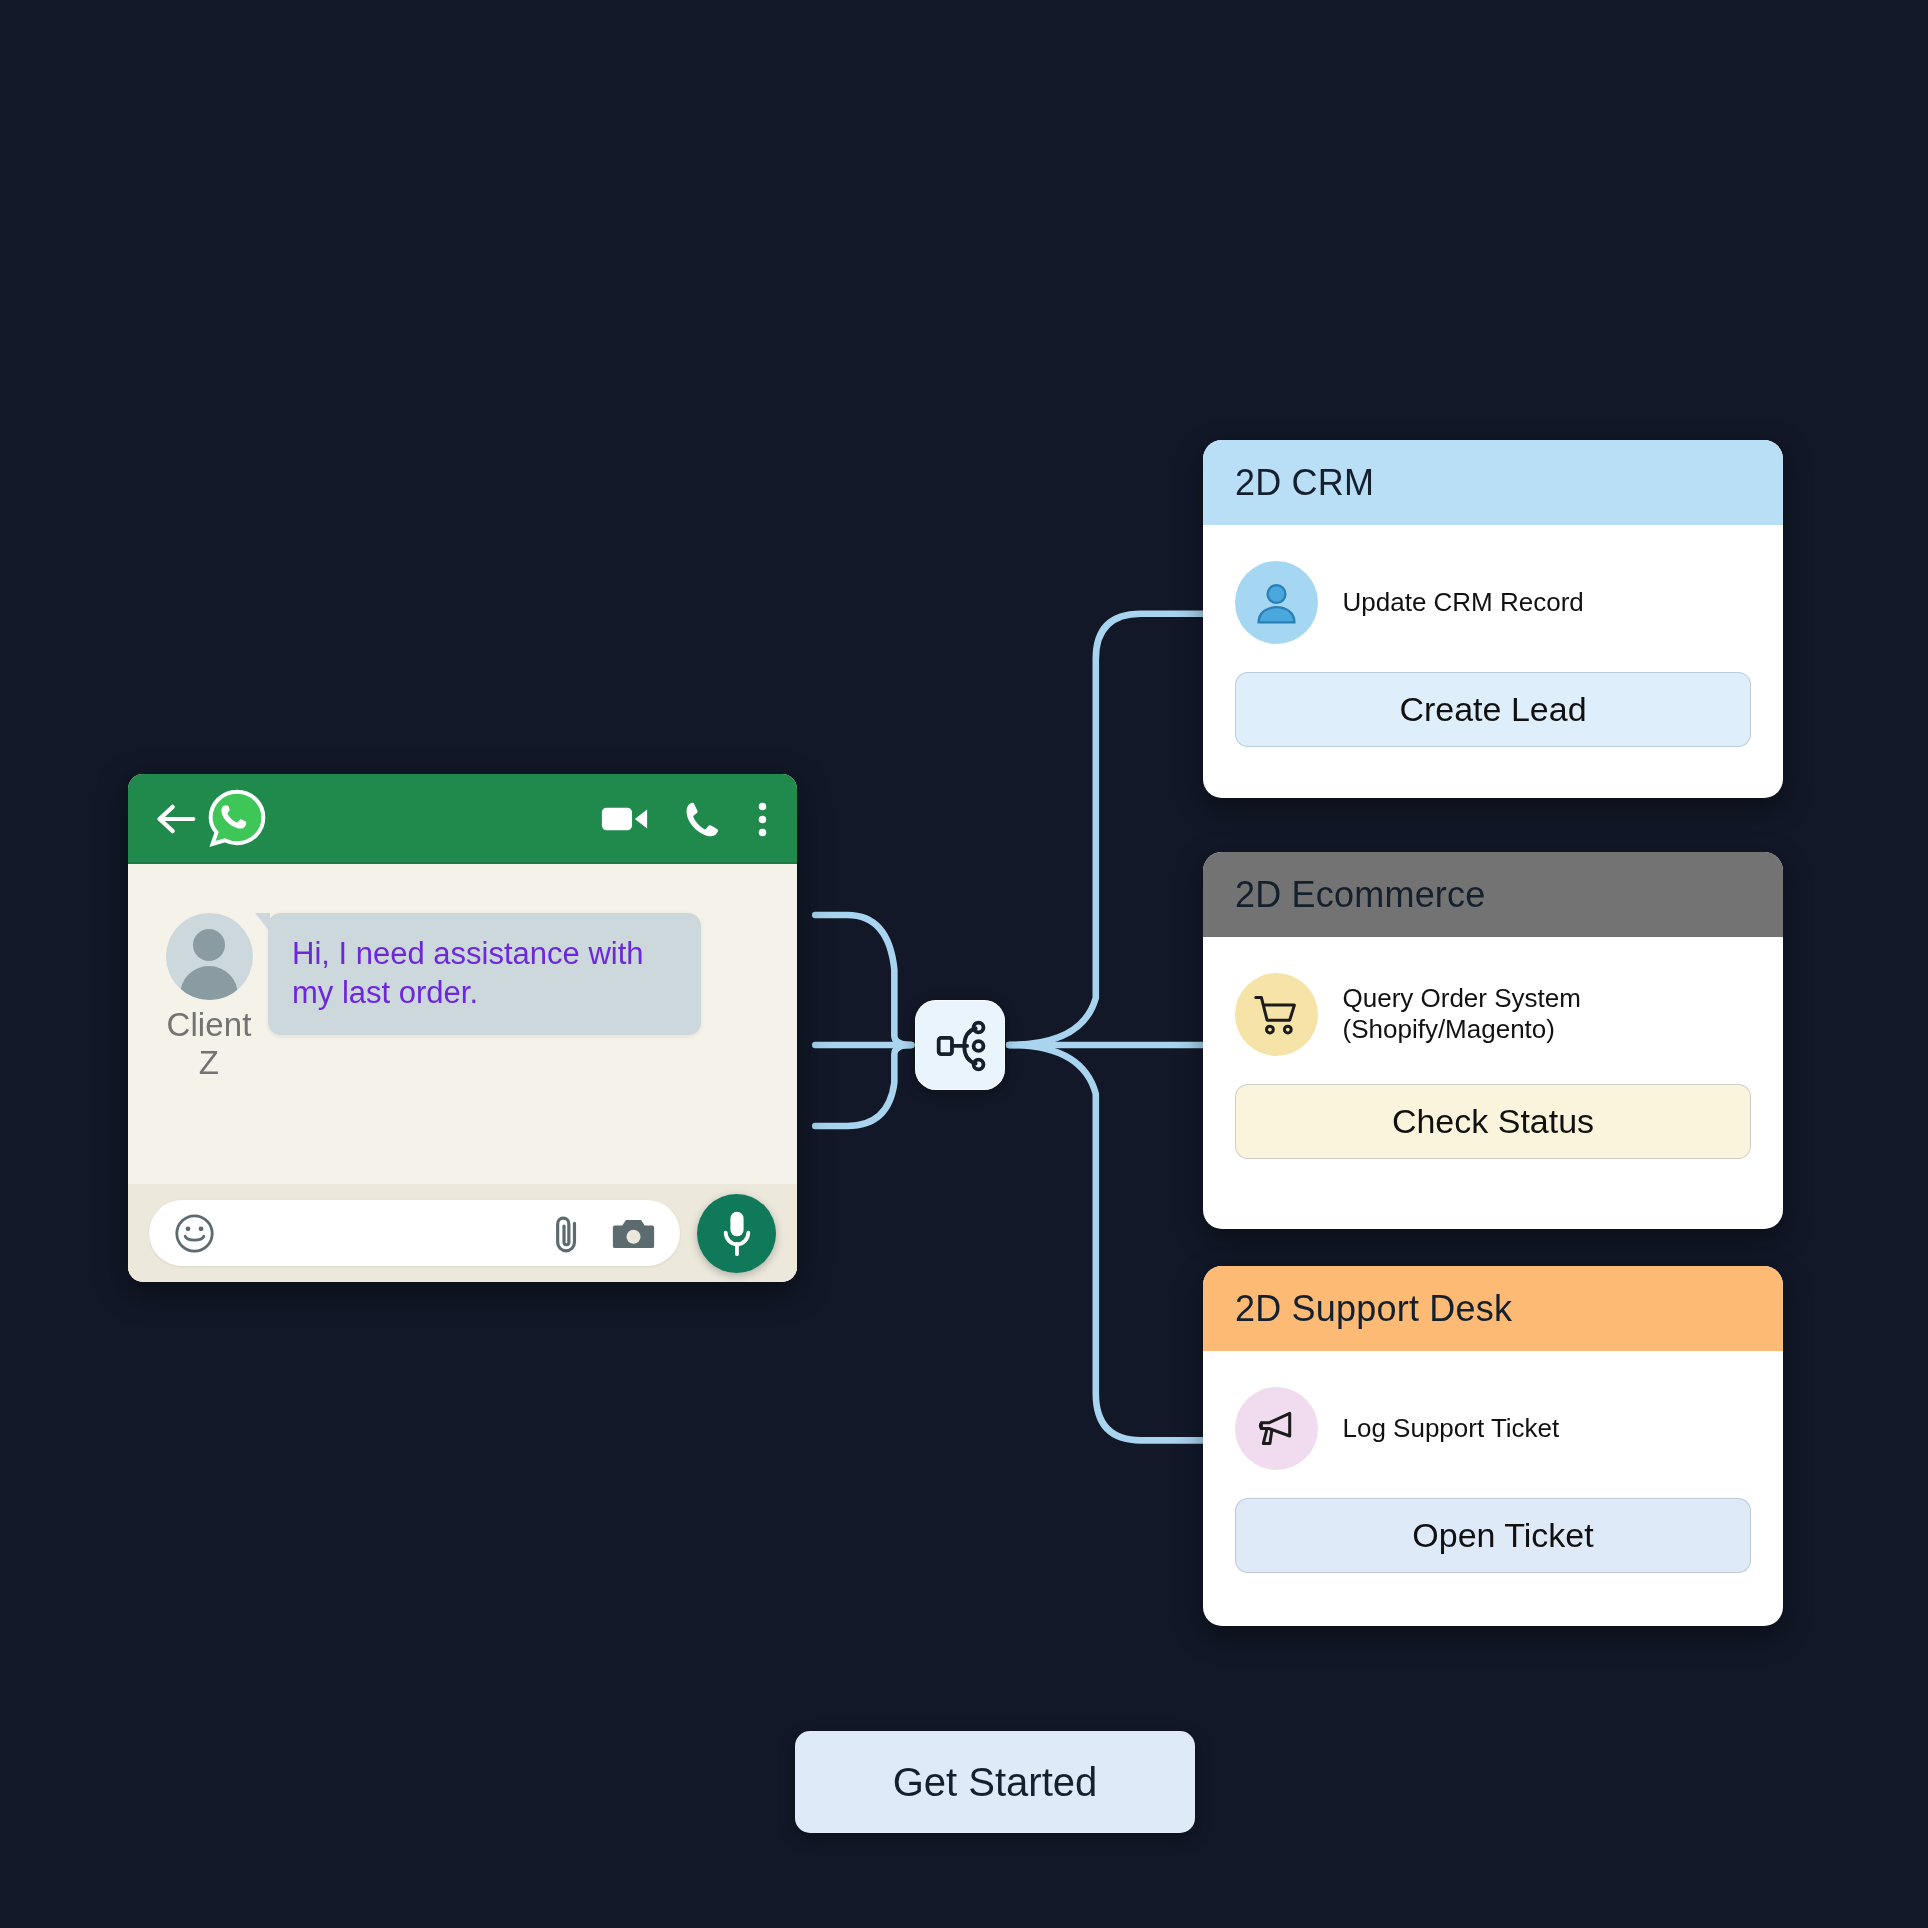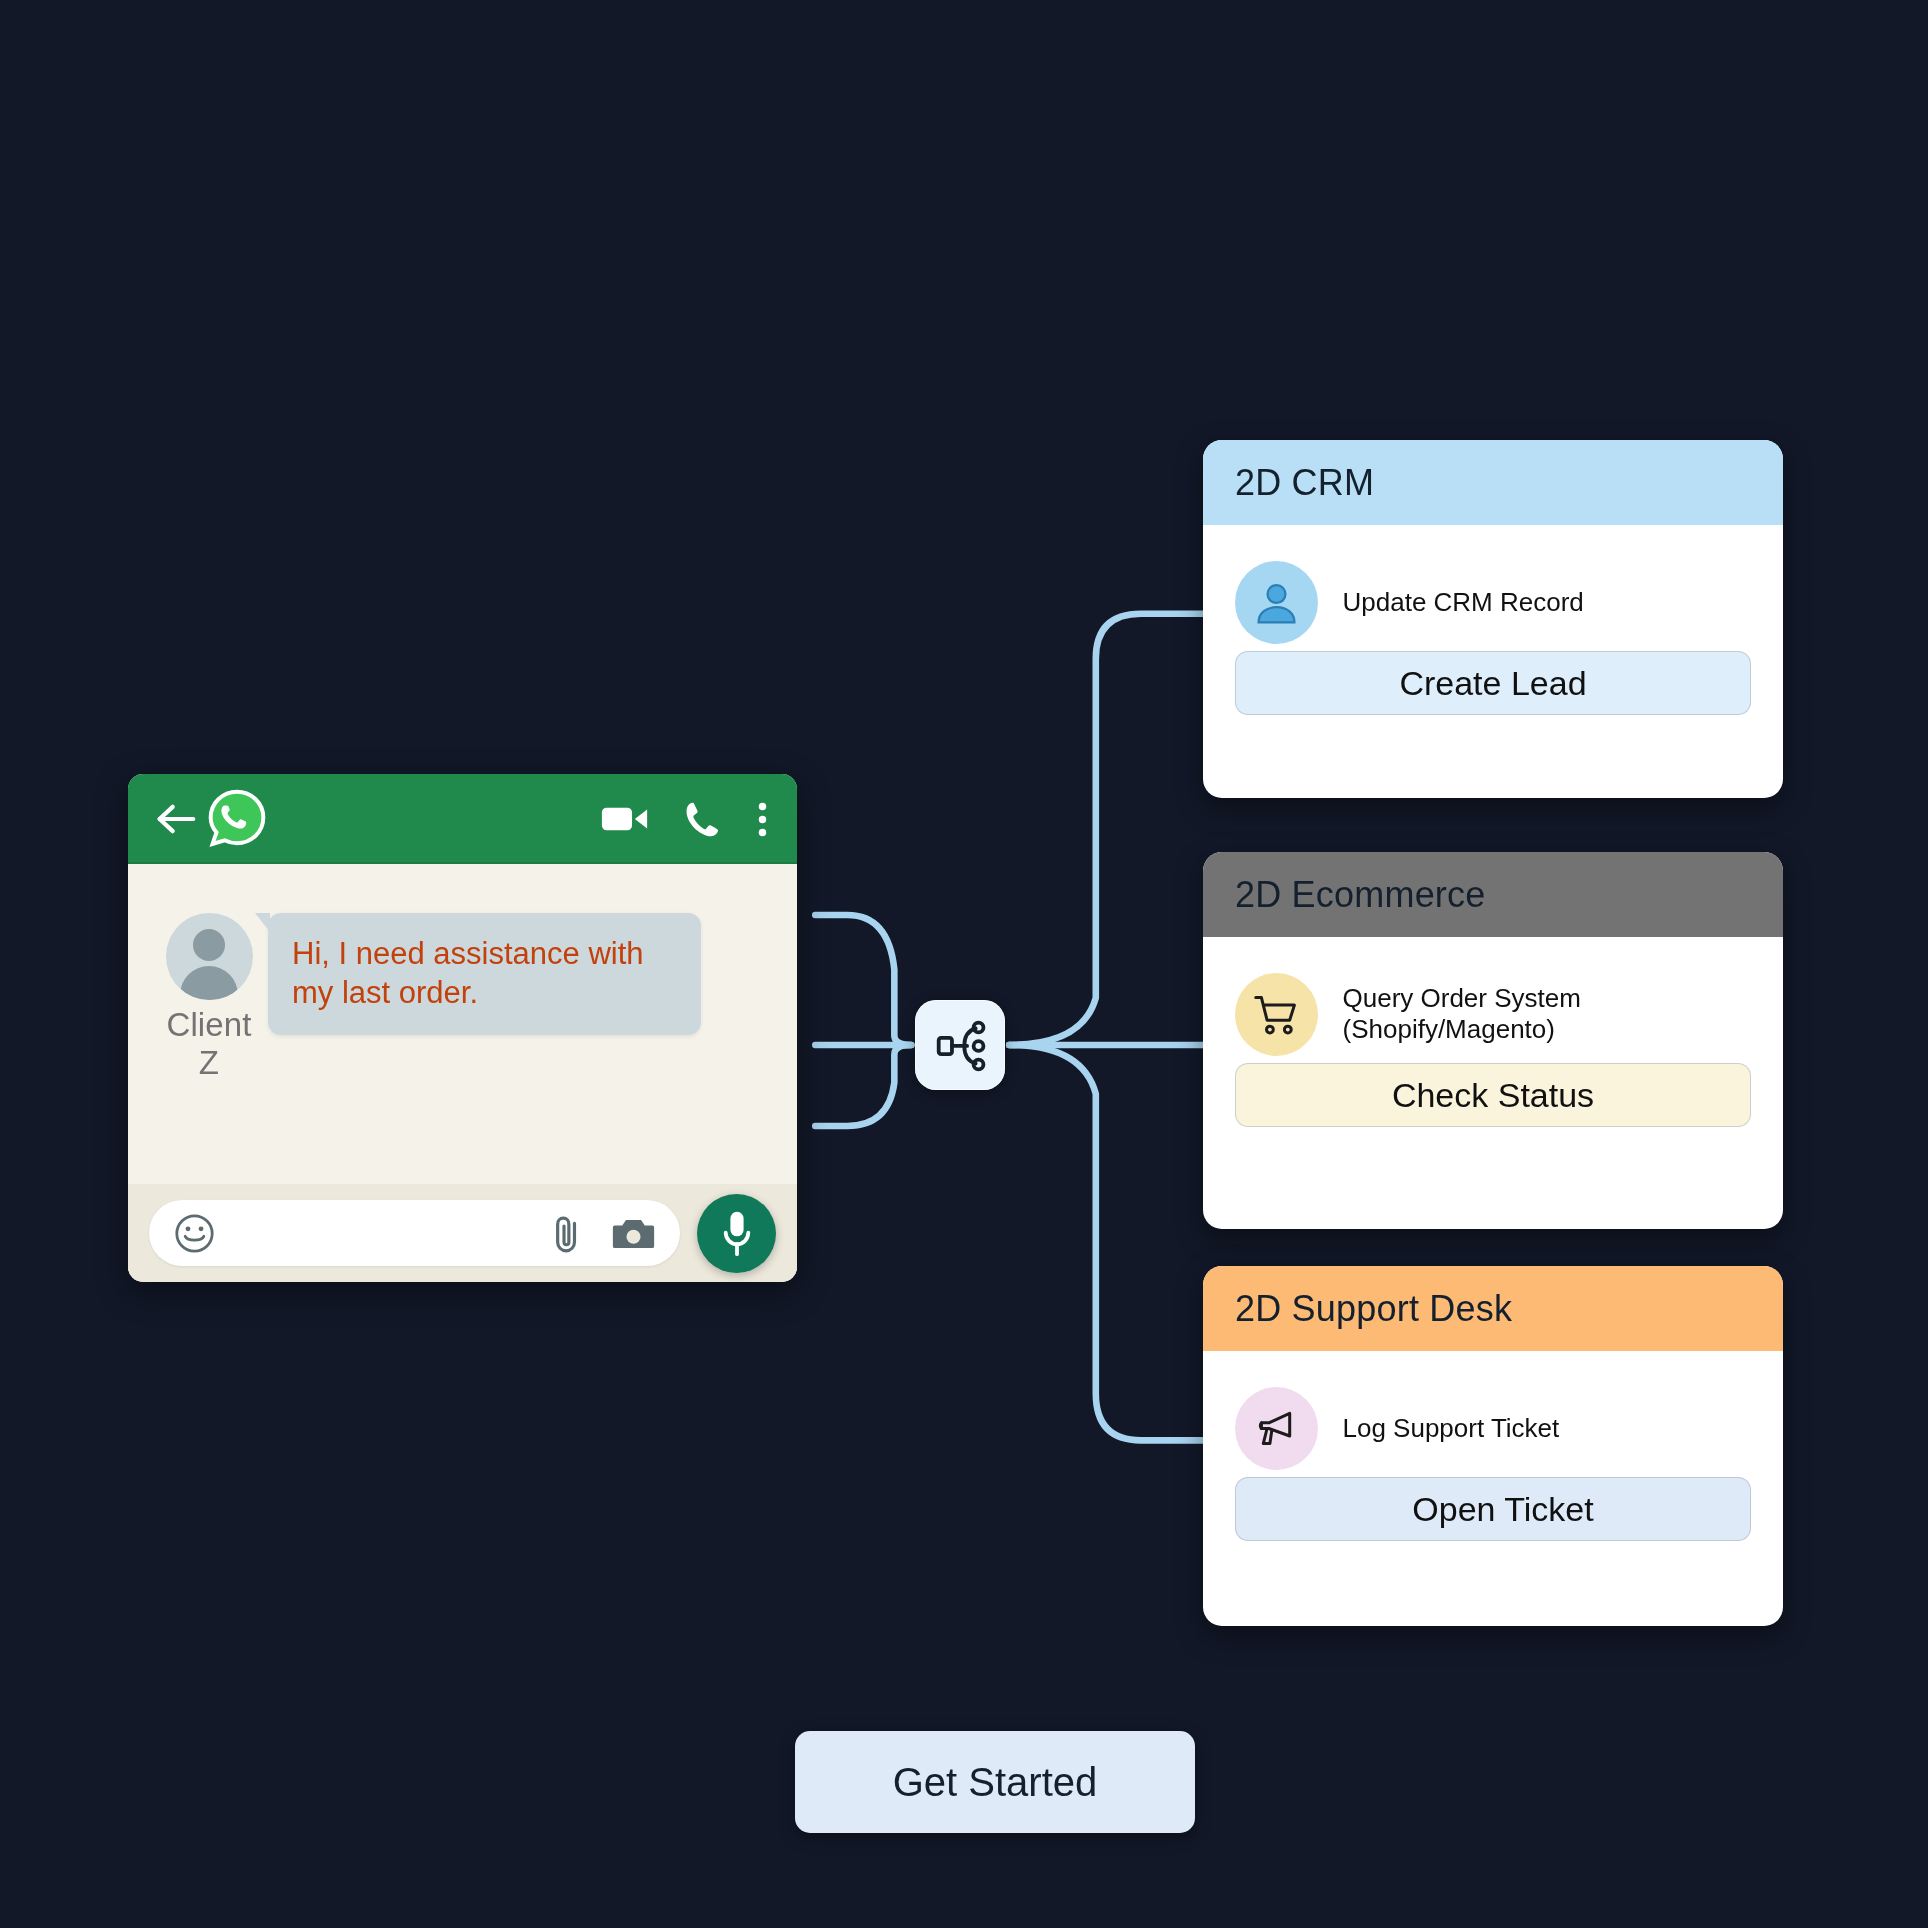--- a/index.html
+++ b/index.html
@@ -48,21 +48,21 @@
   .wa-avatar .torso{
     position:absolute; left:50%; top:53px; transform:translateX(-50%);
     width:58px; height:41px; border-radius:30px 30px 0 0; background:#8a9ba1;
   }
   .wa-avatar-name{
     font-size:33px; color:#737373; margin-top:5.6px; letter-spacing:0.1px;
   }
   .wa-bubble{
     position:relative; margin-left:7.5px; max-width:433px;
     background:#ccd8dc; border-radius:13px; padding:21px 24.5px 22.6px 24.5px;
-    font-size:31px; line-height:1.26; color:#c2410c; box-shadow:0 1.9px 4.7px rgba(0,0,0,.07);
+    font-size:31px; line-height:1.26; color:#6d28d9; box-shadow:0 1.9px 4.7px rgba(0,0,0,.07);
   }
   .wa-bubble::before{
     content:""; position:absolute; left:-13px; top:0;
     border-width:0 15px 19px 0; border-style:solid;
     border-color:transparent #ccd8dc transparent transparent;
   }
 
   .wa-inputbar{
     position:absolute; left:0; right:0; bottom:0; height:98px;
     background:#ece8dc; display:flex; align-items:center; padding:0 21px;
@@ -107,21 +107,21 @@
   }
   .card-body{ padding:28px 32px 0 32px; }
   .card-row{ display:flex; align-items:center; min-height:98px; }
   .card-icon{
     width:83px; height:83px; border-radius:50%; flex:0 0 auto;
     display:flex; align-items:center; justify-content:center; margin-right:24.5px;
   }
   .card-icon svg{ width:49px; height:49px; }
   .card-row-label{ font-size:26px; line-height:1.18; color:#111; }
   .card-btn{
-    height:64px; border-radius:13px;
+    margin-top:21px; height:75px; border-radius:13px;
     display:flex; align-items:center; justify-content:center;
     font-size:34px; color:#111; border:0.9px solid rgba(120,140,160,.35);
   }
 
   
   .crm  .card-header{ background:#b8dff5; }
   .crm  .card-icon  { background:#a6d7f2; }
   .crm  .card-btn   { background:#dfeefb; }
 
   .ecom .card-header{ background:#737373; }

